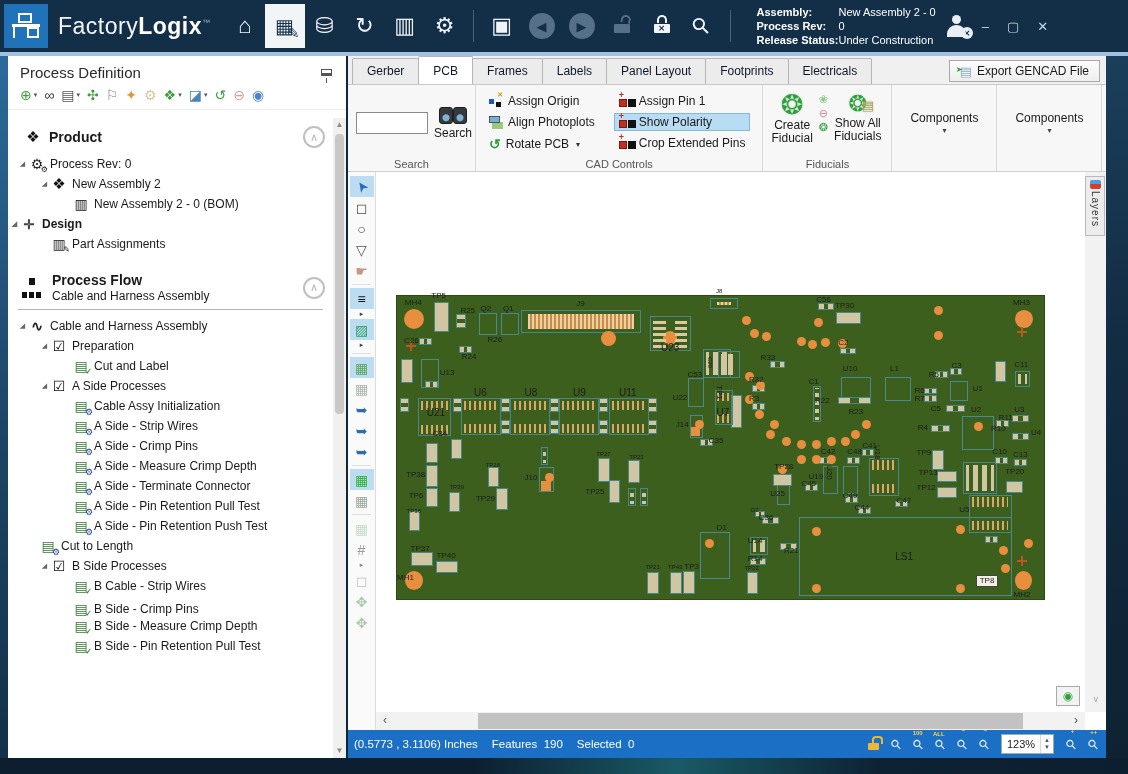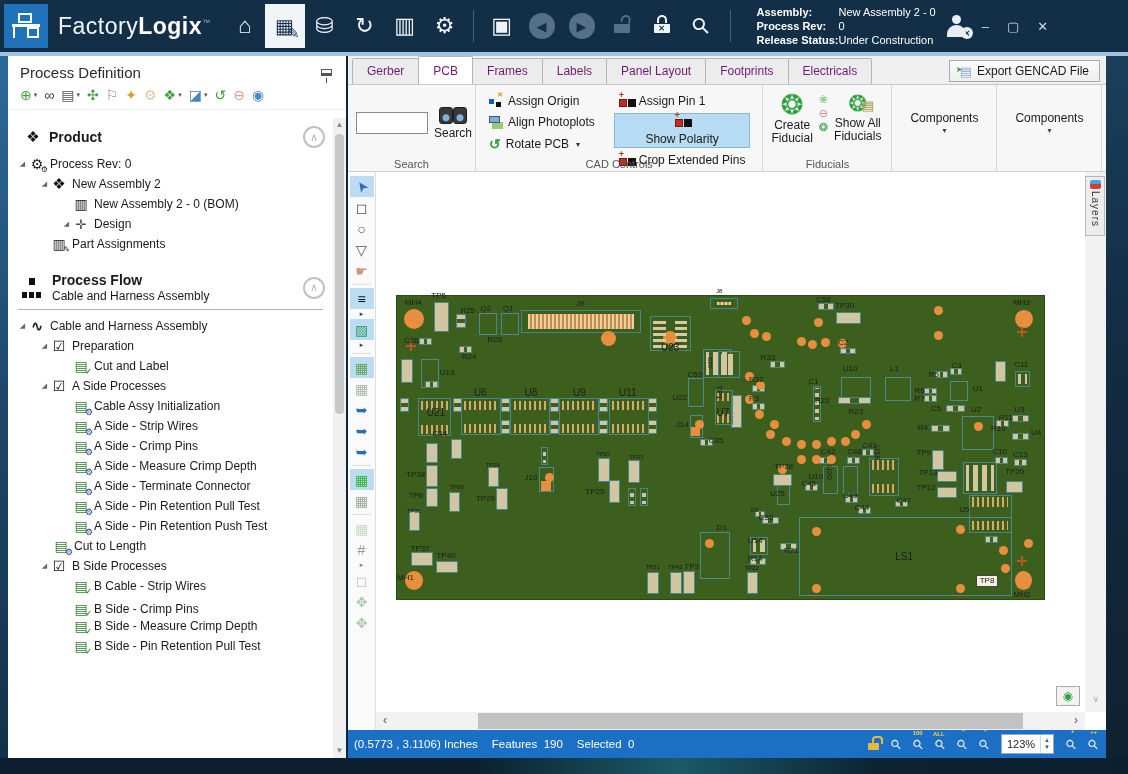--- a/index.html
+++ b/index.html
@@ -106,42 +106,42 @@
   .selbg { display:flex; align-items:center; flex:1; background:#abd7f3; height:20px; padding-right:6px; }
   .selbg .lbl { font-weight:bold; flex:1; }
   .minilock { position:relative; width:12px; height:11px; flex:none; }
   .minilock::before { content:""; position:absolute; left:0; bottom:0; width:12px; height:7px; background:#111; border-radius:1px; }
   .minilock::after { content:""; position:absolute; left:2px; top:-2px; width:8px; height:6px;
     border:2px solid #111; border-bottom:none; border-radius:5px 5px 0 0; }
 
   
   .right-area { position:absolute; left:348px; top:56px; right:22px; bottom:16px; background:#fff; }
   .tabstrip { position:relative; height:29px; background:#f0f0f0; border-bottom:1px solid #c8c8c8; display:flex; align-items:flex-end; padding-left:4px; }
-  .tab { font-size:12px; color:#701a75; padding:5px 14px 6px 14px; border:1px solid #b5b5b5; border-bottom:none;
+  .tab { font-size:12px; color:#0f172a; padding:5px 14px 6px 14px; border:1px solid #b5b5b5; border-bottom:none;
     background:#ececec; margin-right:-1px; border-radius:2px 2px 0 0; position:relative; }
   .tab.active { background:#fff; z-index:2; padding-top:7px; font-weight:normal; }
   .export-btn { position:absolute; right:6px; top:4px; height:22px; display:flex; align-items:center; gap:5px;
     border:1px solid #aaa; background:linear-gradient(#fcfcfc,#eee); font-size:12px; color:#1a1a1a; padding:0 10px; }
   .export-ic { position:relative; font-size:13px; color:#8aa8c8; }
   .export-ic::after { content:"➤"; position:absolute; left:-4px; top:1px; font-size:8px; color:#3a9c3a; }
 
   .ribbon { position:relative; height:87px; background:#f7f7f7; border-bottom:1px solid #cfcfcf; display:flex; }
   .rgroup { position:relative; border-right:1px solid #d8d8d8; padding:5px 8px 16px 8px; }
   .rgroup-label { position:absolute; bottom:1px; left:0; right:0; text-align:center; font-size:11px; color:#555; }
   .grp-search { width:128px; display:flex; align-items:center; gap:6px; }
   .search-input { width:72px; height:22px; border:1px solid #8a8a8a; background:#fff; font-size:11px; padding:0 3px; }
   .search-btn { display:flex; flex-direction:column; align-items:center; font-size:12px; color:#1a1a1a; }
   .binoc { position:relative; width:28px; height:20px; margin-bottom:1px; }
   .binoc::before,.binoc::after { content:""; position:absolute; top:2px; width:12px; height:15px;
     background:radial-gradient(circle at 50% 65%, #7fb2d8 0 3px, #35393d 4px); border:1px solid #1c1e20; border-radius:3px; }
   .binoc::before { left:0; } .binoc::after { right:0; }
   .grp-cad { display:flex; gap:14px; padding-right:12px; }
   .cad-col { display:flex; flex-direction:column; justify-content:flex-start; gap:3px; padding-top:2px; }
   .cad-btn { display:flex; align-items:center; gap:5px; font-size:12px; color:#1a1a1a; padding:1px 4px; border:1px solid transparent; }
-  .cad-btn.active { background:#b8dcf4; border-color:#86b8dc;flex-direction:column; }
+  .cad-btn.active { background:#b8dcf4; border-color:#86b8dc; }
   .ic-origin { position:relative; width:14px; height:12px; flex:none; }
   .ic-origin::before { content:""; position:absolute; left:0; top:4px; width:5px; height:5px; background:#1a57c8; box-shadow:7px 3px 0 #111; }
   .ic-origin::after { content:"✕"; position:absolute; right:0; top:-4px; font-size:7px; color:#c8a000; font-weight:bold; }
   .ic-align { position:relative; width:14px; height:12px; flex:none; }
   .ic-align::before { content:""; position:absolute; left:0; top:0; width:9px; height:5px; background:#7ab0d8; border:1px solid #456; box-shadow:3px 6px 0 #9cc87a; }
   .ic-rotate { color:#2f9e3f; font-size:14px; font-weight:bold; flex:none; }
   .ic-pin1 { position:relative; width:15px; height:12px; flex:none; }
   .ic-pin1::before { content:""; position:absolute; left:0; top:4px; width:6px; height:6px; background:#c03020; border:1px solid #7a1a10; box-shadow:9px 0 0 #111; }
   .ic-pin1::after { content:"+"; position:absolute; left:0; top:-5px; font-size:9px; color:#c03020; font-weight:bold; }
   .caret-inline { font-size:8px; color:#333; margin-left:2px; }
@@ -378,21 +378,21 @@
         <div class="trow" style="padding-left: 30px;">
           <span class="exp">◢</span>
           <span class="ti ti-cube"></span>
           <span class="lbl">New Assembly 2</span>
         </div>
         <div class="trow" style="padding-left: 52px;">
           <span class="exp"></span>
           <span class="ti ti-book"></span>
           <span class="lbl">New Assembly 2 - 0 (BOM)</span>
         </div>
-        <div class="trow" style="padding-left: 52px;">
+        <div class="trow" style=" font-weight: bold;">
           <span class="exp">◢</span>
           <span class="ti ti-design"></span>
           <span class="lbl">Design</span>
         </div>
         <div class="trow" style="padding-left: 30px;">
           <span class="exp"></span>
           <span class="ti ti-parts"></span>
           <span class="lbl">Part Assignments</span>
         </div>
       </div>
@@ -455,21 +455,21 @@
         <div class="trow" style="padding-left: 52px;">
           <span class="exp"></span>
           <span class="ti ti-taskgear"></span>
           <span class="lbl">A Side - Pin Retention Pull Test</span>
         </div>
         <div class="trow" style="padding-left: 52px;">
           <span class="exp"></span>
           <span class="ti ti-taskgear"></span>
           <span class="lbl">A Side - Pin Retention Push Test</span>
         </div>
-        <div class="trow" style="padding-left: 32px;">
+        <div class="trow" style="padding-left: 19px;">
           <span class="exp"></span>
           <span class="ti ti-taskgear"></span>
           <span class="lbl">Cut to Length</span>
         </div>
         <div class="trow" style="padding-left: 30px;">
           <span class="exp">◢</span>
           <span class="ti ti-folder"></span>
           <span class="lbl">B Side Processes</span>
         </div>
         <div class="trow" style="padding-left: 52px;">

